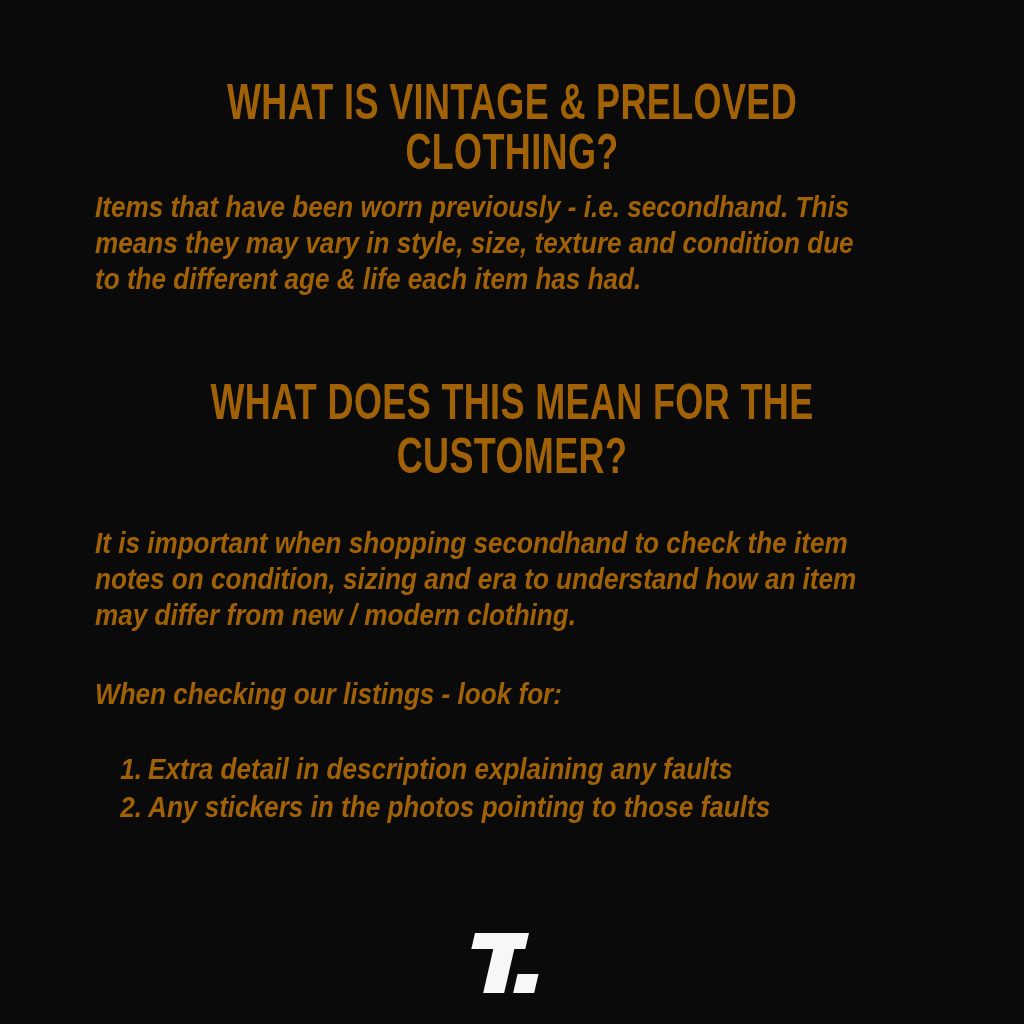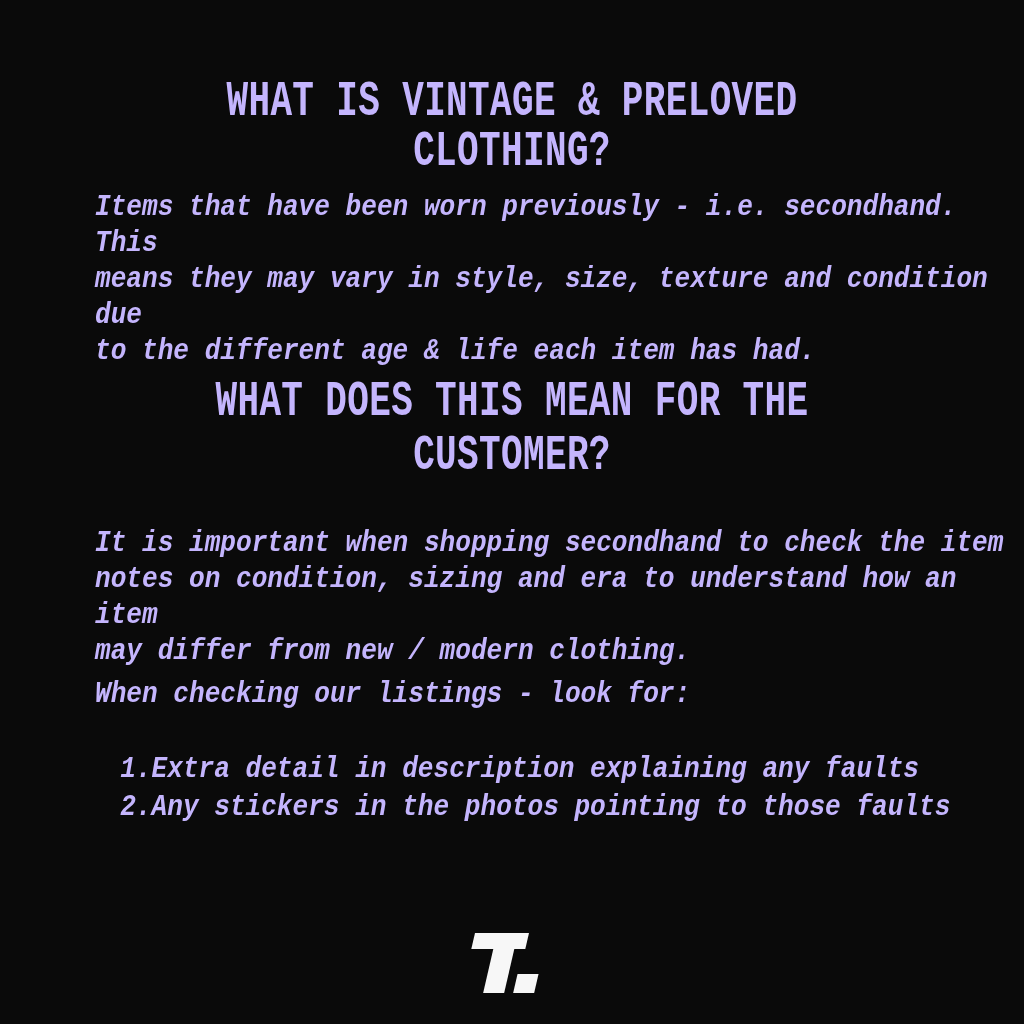--- a/index.html
+++ b/index.html
@@ -6,22 +6,22 @@
     margin: 0;
     padding: 0;
     background: #000;
   }
   .canvas {
     position: relative;
     width: 1024px;
     height: 1024px;
     background: #0a0a0a;
     overflow: hidden;
-    color: #c4b5fd;
-    font-family: Liberation Mono, monospace;
+    color: #a16207;
+    font-family: Liberation Sans, sans-serif;
   }
   .headline {
     position: absolute;
     left: 0;
     width: 1024px;
     margin: 0;
     text-align: center;
     font-weight: bold;
     font-size: 50px;
     line-height: 50px;

